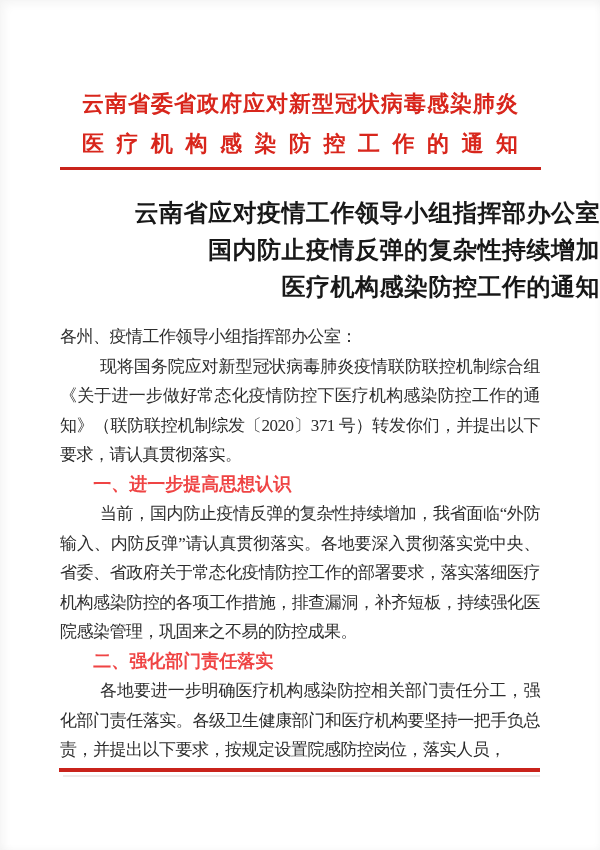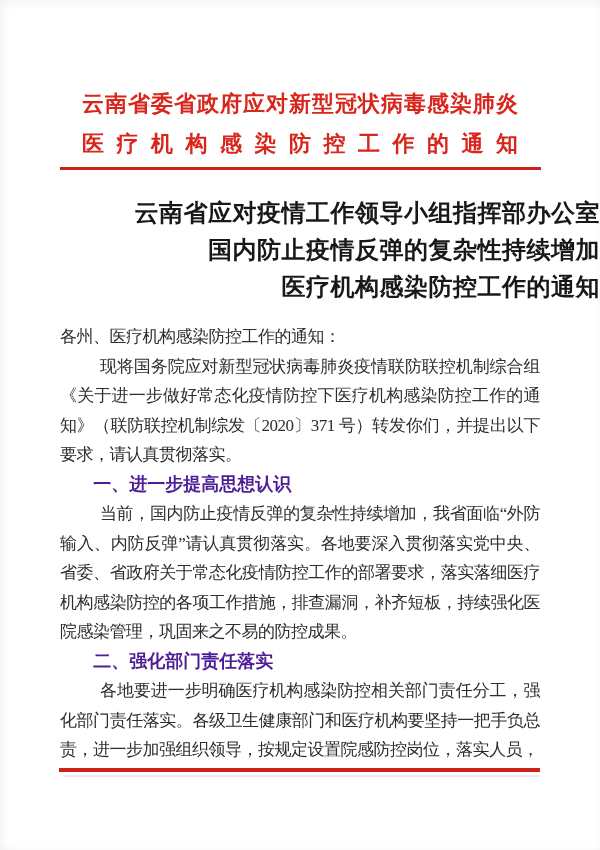--- a/index.html
+++ b/index.html
@@ -59,21 +59,21 @@
     color:var(--body_text);
     letter-spacing:-0.5px;
     text-align:justify;
   }
   .body-text p{margin:0;text-indent:2.35em;}
   .body-text p.salutation{text-indent:0;}
   .body-text p.heading{
     font-family:"Liberation Sans","DejaVu Sans",sans-serif;
     font-weight:bold;
     font-size:18px;
-    color:#4c1d95;
+    color:#ef4444;
     letter-spacing:0;
     text-indent:1.85em;
   }
   .rule-bottom{
     position:absolute;top:768px;left:59px;
     width:481px;height:4px;
     background:var(--rule_red);
   }
   .rule-bottom-shadow{
     position:absolute;top:775px;left:63px;
@@ -93,24 +93,24 @@
 
   <div class="rule-top"></div>
 
   <div class="doc-title">
     <div>云南省应对疫情工作领导小组指挥部办公室</div>
     <div>国内防止疫情反弹的复杂性持续增加</div>
     <div>医疗机构感染防控工作的通知</div>
   </div>
 
   <div class="body-text">
-    <p class="salutation">各州、医疗机构感染防控工作的通知：</p>
+    <p class="salutation">各州、疫情工作领导小组指挥部办公室：</p>
     <p>现将国务院应对新型冠状病毒肺炎疫情联防联控机制综合组《关于进一步做好常态化疫情防控下医疗机构感染防控工作的通知》（联防联控机制综发〔2020〕371 号）转发你们，并提出以下要求，请认真贯彻落实。</p>
     <p class="heading">一、进一步提高思想认识</p>
     <p>当前，国内防止疫情反弹的复杂性持续增加，我省面临“外防输入、内防反弹”请认真贯彻落实。各地要深入贯彻落实党中央、省委、省政府关于常态化疫情防控工作的部署要求，落实落细医疗机构感染防控的各项工作措施，排查漏洞，补齐短板，持续强化医院感染管理，巩固来之不易的防控成果。</p>
     <p class="heading">二、强化部门责任落实</p>
-    <p>各地要进一步明确医疗机构感染防控相关部门责任分工，强化部门责任落实。各级卫生健康部门和医疗机构要坚持一把手负总责，进一步加强组织领导，按规定设置院感防控岗位，落实人员，</p>
+    <p>各地要进一步明确医疗机构感染防控相关部门责任分工，强化部门责任落实。各级卫生健康部门和医疗机构要坚持一把手负总责，并提出以下要求，按规定设置院感防控岗位，落实人员，</p>
   </div>
 
   <div class="rule-bottom"></div>
   <div class="rule-bottom-shadow"></div>
 
 </div>
 
 </body></html>

